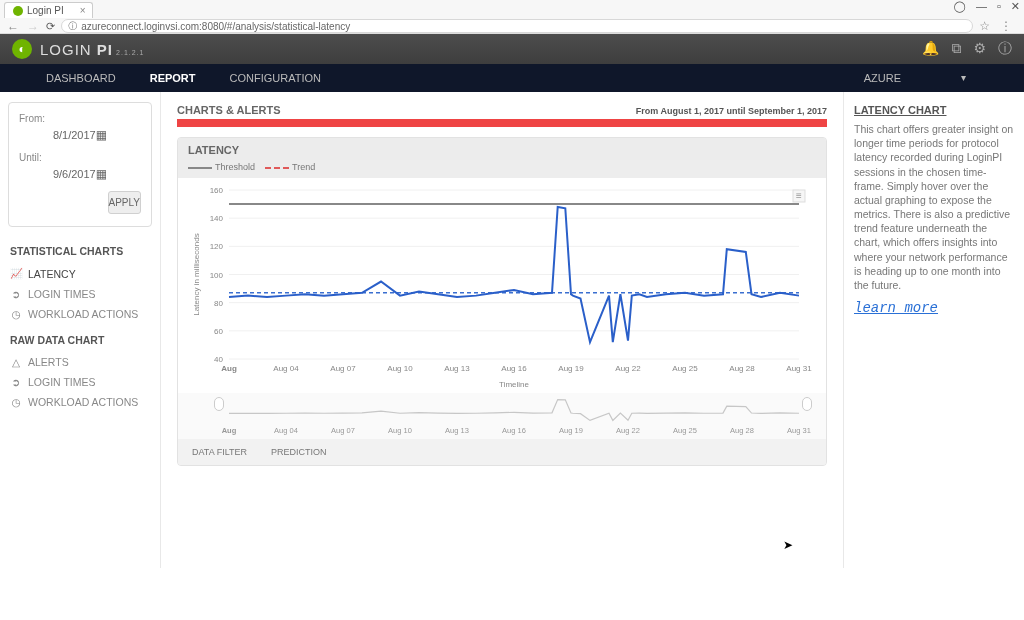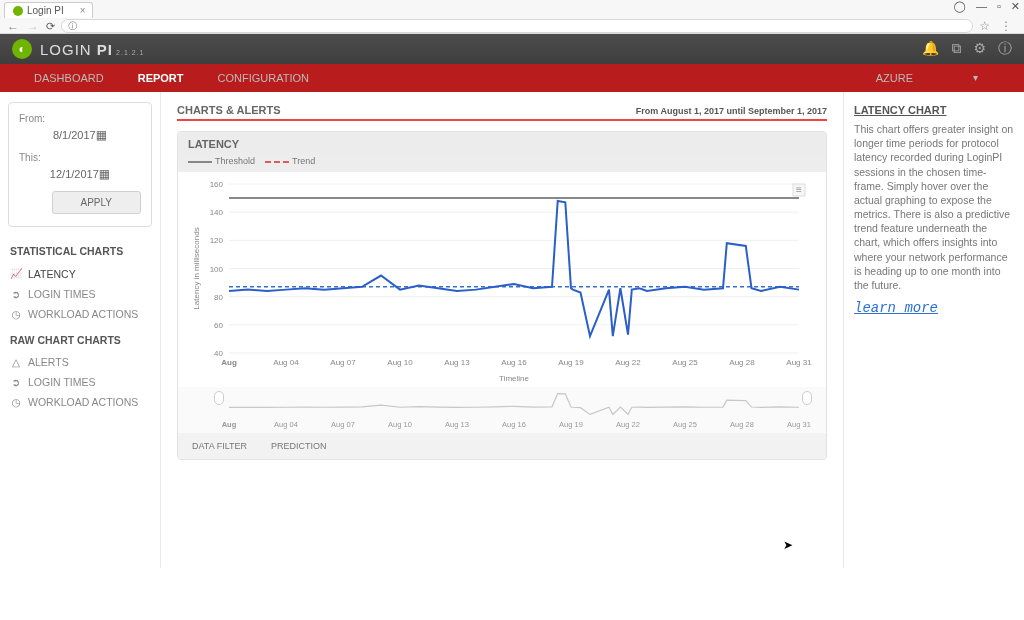--- a/index.html
+++ b/index.html
@@ -20,39 +20,39 @@
   .url-bar .url-text { font-size: 10px; color: #666; }
   .chrome-right { display: flex; gap: 10px; padding-right: 6px; color: #888; font-size: 12px; }
   
   .app-header { height: 30px; background: linear-gradient(#4d4d4d,#3e3e3e); display: flex; align-items: center; padding: 0 12px; color: #ddd; }
   .logo-circle { width: 20px; height: 20px; border-radius: 50%; background: #6fb400; display: flex; align-items: center; justify-content: center; color: #fff; font-size: 12px; margin-right: 8px; }
   .brand { font-size: 15px; letter-spacing: 1px; font-weight: 300; }
   .brand b { font-weight: 700; }
   .brand .ver { font-size: 7px; color: #aaa; margin-left: 3px; }
   .header-icons { margin-left: auto; display: flex; gap: 12px; color: #aaa; font-size: 14px; }
   
-  .nav-bar { height: 28px; background: #b91c1c; display: flex; align-items: center; padding: 0 34px; color: #bbb; font-size: 11px; }
+  .nav-bar { height: 28px; background: #0f172a; display: flex; align-items: center; padding: 0 46px; color: #bbb; font-size: 11px; }
   .nav-item { margin-right: 34px; cursor: pointer; }
   .nav-item.active { color: #fff; font-weight: bold; }
   .nav-right { margin-left: auto; display: flex; align-items: flex-start; gap: 60px; color: #bbb; padding-right: 12px; }
   .nav-right .chev { font-size: 10px; }
   
   .main { display: flex; height: 476px; }
   .sidebar-left { width: 160px; padding: 10px 8px; background: #fff; }
   .date-box { border: 1px solid #ddd; border-radius: 4px; padding: 10px 10px 12px 10px; margin-bottom: 18px; }
   .date-box label { font-size: 10px; color: #888; display: block; margin-bottom: 4px; }
   .date-input { display: flex; justify-content: center; align-items: center; font-size: 11px; color: #666; margin-bottom: 10px; }
   .date-input .cal-icon { font-size: 12px; }
-  .apply-btn { display: block; margin-left: auto; background: #eee; border: 1px solid #d0d0d0; color: #666; font-size: 10px; padding: 5px 28px; border-radius: 3px; cursor: pointer; }
+  .apply-btn { display: block; margin-left: auto; background: #eee; border: 1px solid #d0d0d0; color: #666; font-size: 10px; padding: 5px 0; border-radius: 3px; cursor: pointer; }
   .sb-heading { font-size: 10.5px; color: #555; font-weight: bold; margin: 10px 0 6px 2px; }
   .sb-link { display: flex; align-items: center; gap: 6px; font-size: 10.5px; color: #888; padding: 4px 2px; cursor: pointer; }
   .sb-link.active { color: #444; }
   .sb-link .ic { width: 12px; text-align: center; }
   .content { flex: 1; border-left: 1px solid #e8e8e8; border-right: 1px solid #e8e8e8; padding: 12px 16px 12px 16px; background: #fff; position: relative; }
-  .section-title-row { display: flex; justify-content: space-between; align-items: baseline; border-bottom: 2px solid #ef4444; padding-bottom: 3px; margin-bottom: 10px; }
+  .section-title-row { display: flex; justify-content: space-between; align-items: baseline; border-bottom: 8px solid #ef4444; padding-bottom: 3px; margin-bottom: 10px; }
   .section-title { font-size: 11px; font-weight: bold; color: #666; }
   .section-date { font-size: 9px; color: #555; font-weight: bold; }
   .panel { border: 1px solid #e2e2e2; border-radius: 4px; overflow: hidden; background: #f7f7f7; }
   .panel-head { background: #ececec; padding: 6px 10px 4px 10px; font-size: 11px; font-weight: bold; color: #666; }
   .panel-sub { background: #ededed; padding: 2px 10px 6px 10px; font-size: 9px; color: #777; display: flex; align-items: center; justify-content: space-between; }
   .legend { display: flex; gap: 10px; font-size: 9px; color: #777; }
   .legend .th-swatch { display: inline-block; width: 24px; border-top: 2px solid #888; vertical-align: middle; margin-right: 3px; }
   .legend .tr-swatch { display: inline-block; width: 24px; border-top: 2px dashed #e05a5a; vertical-align: middle; margin-right: 3px; }
   .chart-wrap { background: #fff; padding: 6px 10px 4px 4px; }
   .chart-svg { width: 100%; height: 205px; display: block; }
@@ -86,20 +86,21 @@
     <span>—</span>
     <span>▫</span>
     <span>✕</span>
   </div>
   <div class="addr-row">
     <span class="nav-arrow">←</span>
     <span class="nav-arrow" style="color:#ccc;">→</span>
     <span class="reload">⟳</span>
     <div class="url-bar">
       <span class="info-icon">ⓘ</span>
+      <span class="url-text">azureconnect.loginvsi.com:8080/#/analysis/statistical-latency</span>
     </div>
     <div class="chrome-right">
       <span>☆</span>
       <span>⋮</span>
     </div>
   </div>
 </div>
 
 <div class="app-header">
   <div class="logo-circle">◐</div>
@@ -126,41 +127,41 @@
 
 <div class="main">
 
   <div class="sidebar-left">
     <div class="date-box">
       <label>From:</label>
       <div class="date-input">
         <span>8/1/2017</span>
         <span class="cal-icon">▦</span>
       </div>
-      <label>This:</label>
+      <label>Until:</label>
       <div class="date-input">
-        <span>12/1/2017</span>
+        <span>9/6/2017</span>
         <span class="cal-icon">▦</span>
       </div>
       <button class="apply-btn">APPLY</button>
     </div>
     <div class="sb-heading">STATISTICAL CHARTS</div>
     <div class="sb-link active">
         <span class="ic">📈</span>
         <span>LATENCY</span>
       </div>
     <div class="sb-link">
         <span class="ic">➲</span>
         <span>LOGIN TIMES</span>
       </div>
     <div class="sb-link">
         <span class="ic">◷</span>
         <span>WORKLOAD ACTIONS</span>
       </div>
-    <div class="sb-heading">RAW CHART CHARTS</div>
+    <div class="sb-heading">RAW DATA CHART</div>
     <div class="sb-link">
         <span class="ic">△</span>
         <span>ALERTS</span>
       </div>
     <div class="sb-link">
         <span class="ic">➲</span>
         <span>LOGIN TIMES</span>
       </div>
     <div class="sb-link">
         <span class="ic">◷</span>

